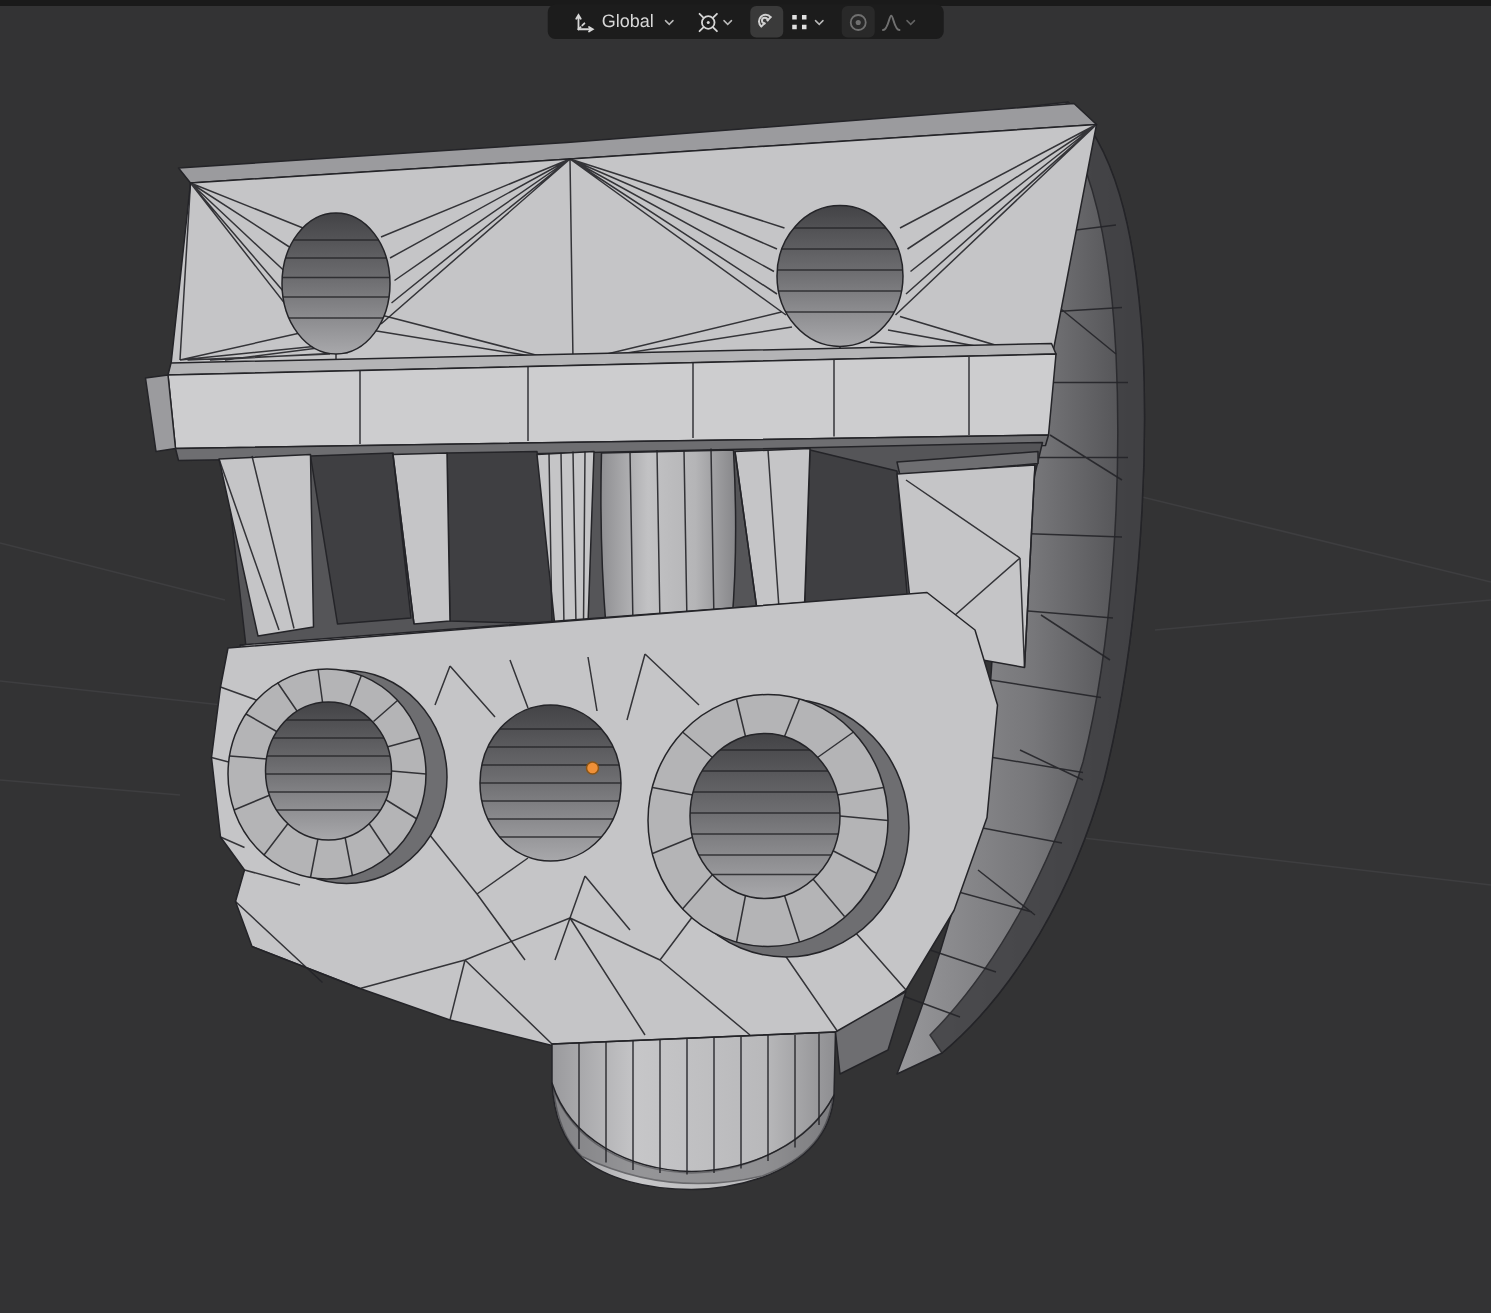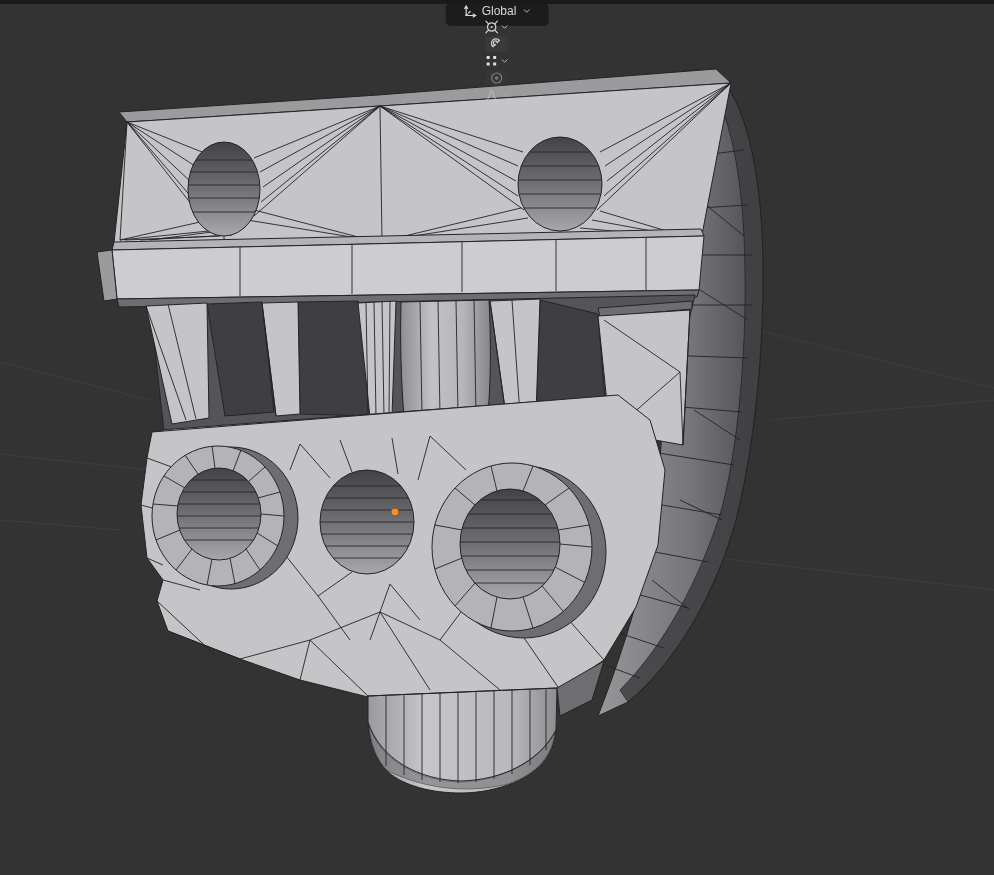--- a/index.html
+++ b/index.html
@@ -14,21 +14,21 @@
     stroke:var(--edge-color,#242428);stroke-width:1;stroke-linejoin:round;}
   .e{fill:none;stroke:var(--edge-color,#242428);stroke-width:1;stroke-linejoin:round;stroke-linecap:round;}
   .eth{fill:none;stroke:var(--edge-color,#242428);stroke-width:.8;opacity:.9;}
   .band{fill:none;stroke:#3c3c3e;stroke-width:1.1;opacity:.85;}
   .grid{stroke:var(--grid-color,#47474a);stroke-width:1;opacity:.55;}
 
   
   .topstrip{position:absolute;left:0;top:0;width:100%;height:4px;background:var(--topstrip,#1a1a1a);}
   .topbar{position:absolute;top:3px;left:50%;transform:translateX(-50%);
           display:flex;align-items:center;height:23px;background:var(--bar-bg,#1c1c1c);
-          border-radius:5px;padding:0 14px;flex-direction:column;}
+          border-radius:5px;padding:0 14px;}
   .seg{display:flex;align-items:center;height:23px;padding:0 3px;cursor:default;}
   .seg.toggle{background:var(--toggle-bg,#3a3a3a);border-radius:4px;height:21px;margin:1px 0;}
   .seg .lbl{color:#d8d8d8;font-size:12px;padding:0 5px 1px 3px;}
   .gapr{width:7px;height:100%;}
   .dim{opacity:.45;}
   .ic{display:block;}
 </style>
 </head>
 <body>
 

